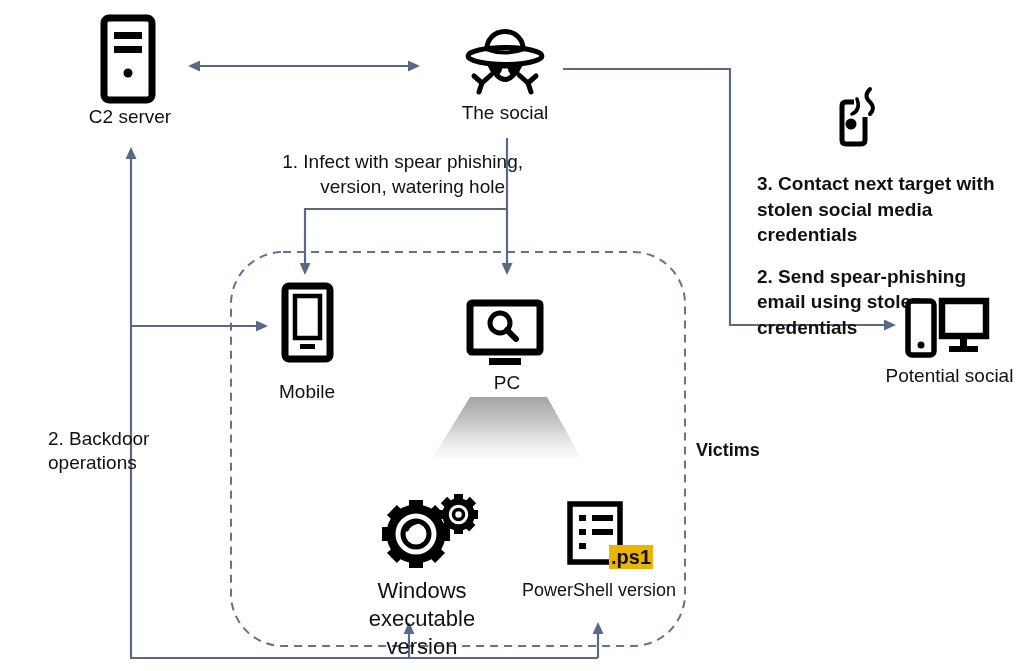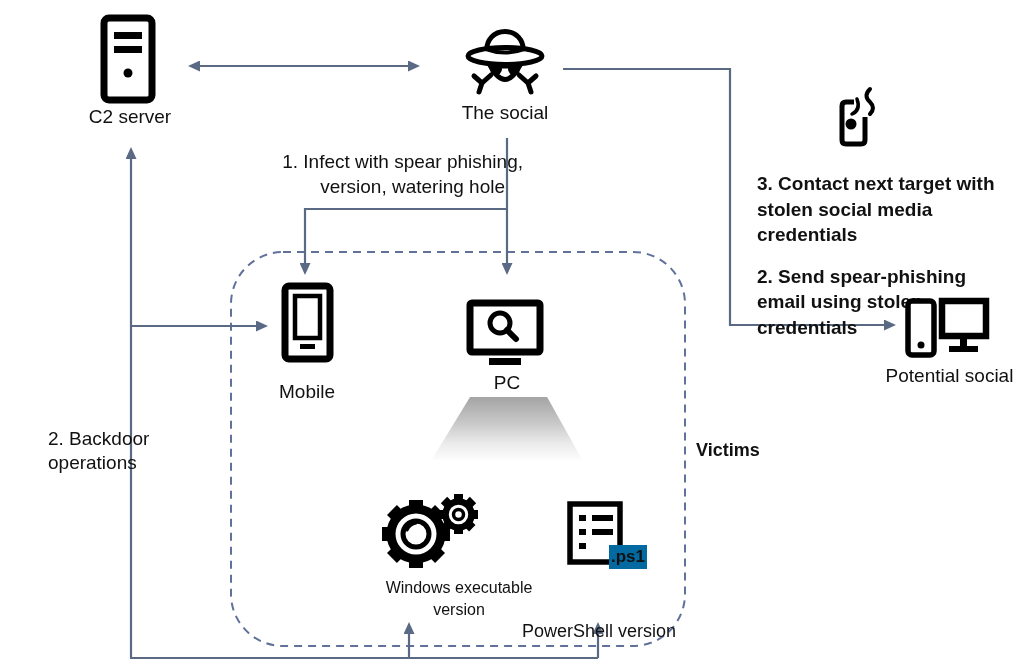--- a/index.html
+++ b/index.html
@@ -20,21 +20,21 @@
   .ink{stroke:var(--icon,#000);fill:none;}
   .inkfill{fill:var(--icon,#000);stroke:none;}
   .whitefill{fill:#fff;}
   #beam{
     left:430px;top:397px;width:154px;height:63px;
     clip-path:polygon(26% 0%,76% 0%,99% 100%,1% 100%);
     background:linear-gradient(180deg,var(--beam_top,#a4a4a4) 0%,#c7c7c7 40%,#ececec 75%,#fdfdfd 100%);
   }
   #contact-text{width:280px;font-size:19px;line-height:25.5px;}
   #contact-text p{margin:16px;font-weight:bold;}
-  #ps1-badge{background:#0369a1;padding:0 2px;font-size:17px;}
+  #ps1-badge{background:#eab308;padding:0 2px;font-size:20px;}
 </style>
 </head>
 <body>
 
 <div id="canvas">
 
   <svg class="abs" style="left:0;top:0;" width="1024" height="671" viewBox="0 0 1024 671">
     <defs>
       <marker id="arrow" viewBox="0 0 12 11" refX="2" refY="5.5" markerWidth="12" markerHeight="11" orient="auto-start-reverse" markerUnits="userSpaceOnUse">
         <path d="M0,0 L12,5.5 L0,11 Z" class="arrowhead"></path>
@@ -151,28 +151,28 @@
         <rect x="102" y="18" width="8" height="9"></rect>
         <rect x="86" y="2" width="9" height="8" transform="rotate(45 90.5 22.5)"></rect>
         <rect x="86" y="34" width="9" height="8" transform="rotate(45 90.5 22.5)"></rect>
         <rect x="70" y="18" width="8" height="9" transform="rotate(45 90.5 22.5)"></rect>
         <rect x="102" y="18" width="8" height="9" transform="rotate(45 90.5 22.5)"></rect>
       </g>
       <circle class="ink whitefill" cx="90.5" cy="22.5" r="13" stroke-width="6.5"></circle>
       <circle class="ink whitefill" cx="90.5" cy="22.5" r="5" stroke-width="3.5"></circle>
     </g>
   </svg>
-  <div class="abs label center" style="left:334px;top:577px;width:176px;font-size:16px;line-height:22px;margin-left:37px;">Windows executable version</div>
+  <div class="abs label center" style="left:334px;top:577px;width:176px;font-size:22px;line-height:28px;">Windows executable version</div>
 
   <svg class="abs" style="left:566px;top:500px;" width="58" height="66" viewBox="0 0 58 66">
     <rect class="ink whitefill" x="4" y="4" width="50" height="58" stroke-width="5.5"></rect>
     <rect class="inkfill" x="13" y="15" width="7" height="6"></rect>
     <rect class="inkfill" x="26" y="15" width="21" height="6"></rect>
     <rect class="inkfill" x="13" y="29" width="7" height="6"></rect>
     <rect class="inkfill" x="26" y="29" width="21" height="6"></rect>
     <rect class="inkfill" x="13" y="43" width="7" height="6"></rect>
   </svg>
   <div id="ps1-badge" class="abs label bold" style="left:609px;top:545px;">.ps1</div>
-  <div class="abs label center" style="left:519px;top:578px;width:160px;font-size:18px;margin-top:41px;">PowerShell version</div>
+  <div class="abs label center" style="left:519px;top:578px;width:160px;font-size:18px;">PowerShell version</div>
 
   <div class="abs label" style="left:4px;top:427px;width:112px;margin-left:44px;">2. Backdoor operations</div>
 
 </div>
 
 </body></html>

